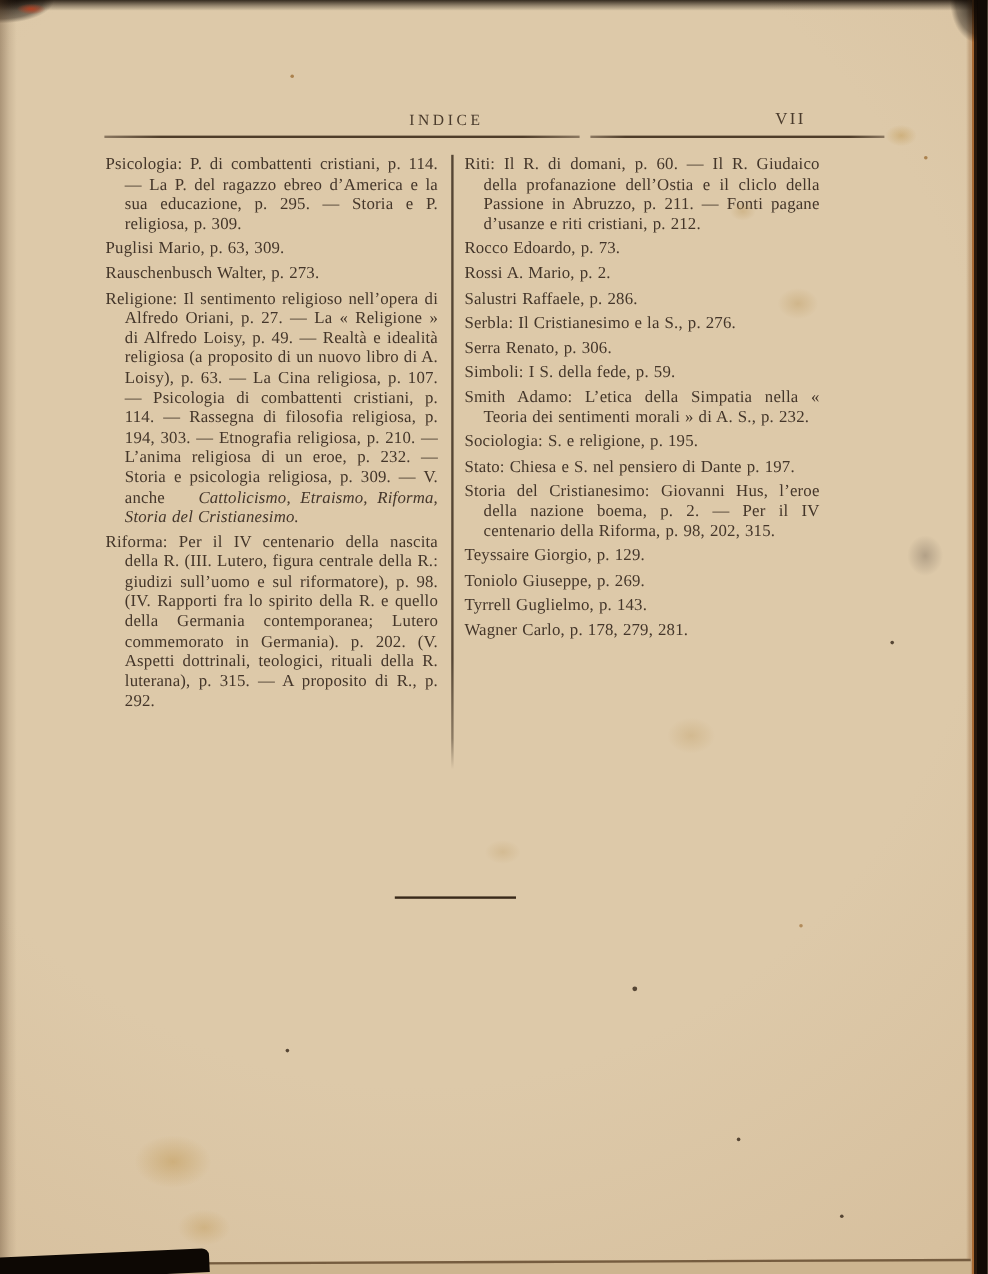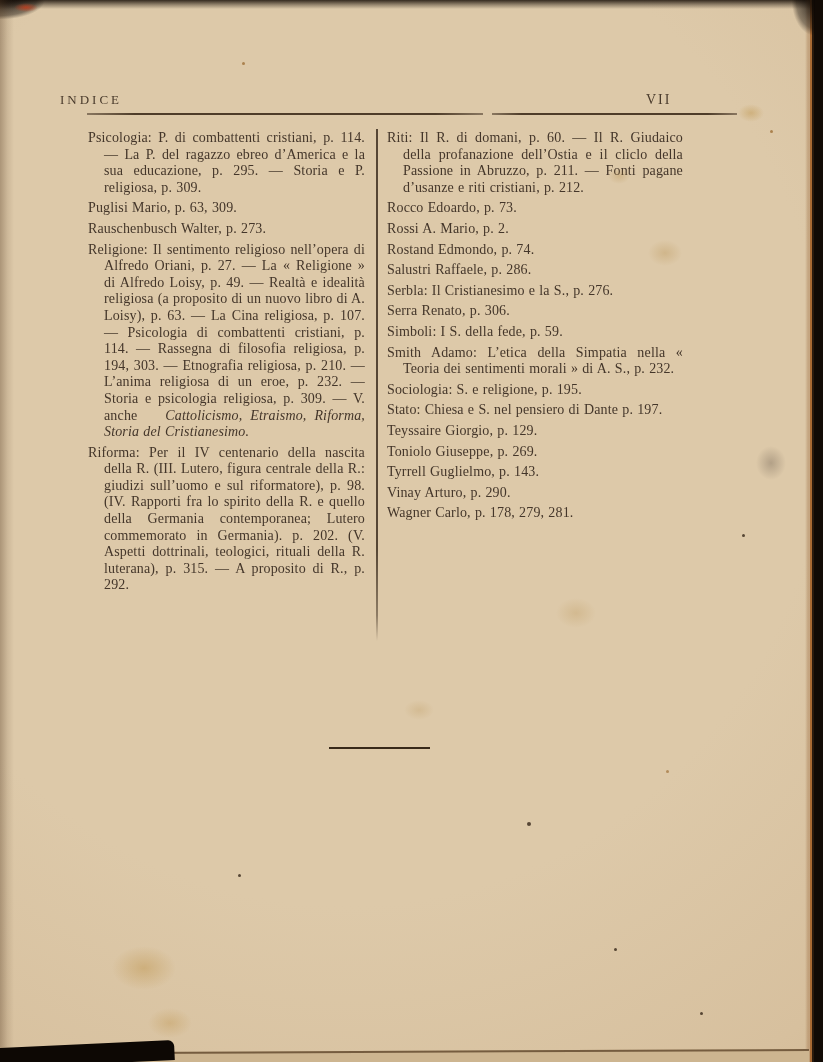--- a/index.html
+++ b/index.html
@@ -8,21 +8,21 @@
     width:823px;height:1062px;
     overflow:hidden;
     background:
       radial-gradient(130% 105% at 42% 38%, #ddc9a9 45%, #d7c09e 70%, #cbb28c 92%, #bda077 100%);
     font-family:"Liberation Serif","DejaVu Serif",serif;
     color:#44362a;
   }
   
   .hdr-title{
     position:absolute;top:92px;left:60px;width:624px;
-    text-align:left;font-size:13px;letter-spacing:3px;color:#4a3b2c;
+    text-align:center;font-size:13px;letter-spacing:3px;color:#4a3b2c;
   }
   .hdr-num{
     position:absolute;top:92px;left:646px;
     font-size:14px;letter-spacing:2px;color:#4a3b2c;
   }
   .hdr-rule{position:absolute;top:113px;height:2px;background:linear-gradient(90deg,rgba(70,52,36,.55),#4e3c29 12%,#4e3c29 88%,rgba(70,52,36,.55));}
   .hdr-rule.l{left:87px;width:396px;}
   .hdr-rule.r{left:492px;width:245px;}
   
   .col{position:absolute;top:130px;}
@@ -112,32 +112,31 @@
       <div class="entry"><span>Puglisi Mario, p. 63, 309.</span></div>
       <div class="entry"><span>Rauschenbusch Walter, p. 273.</span></div>
       <div class="entry"><span>Religione: Il sentimento religioso nell’opera di Alfredo Oriani, p. 27. — La « Religione » di Alfredo Loisy, p. 49. — Realtà e idealità religiosa (a proposito di un nuovo libro di A. Loisy), p. 63. — La Cina religiosa, p. 107. — Psicologia di combattenti cristiani, p. 114. — Rassegna di filosofia religiosa, p. 194, 303. — Etnografia religiosa, p. 210. — L’anima religiosa di un eroe, p. 232. — Storia e psicologia religiosa, p. 309. — V. anche </span><span class="it">Cattolicismo, Etraismo, Riforma, Storia del Cristianesimo.</span></div>
       <div class="entry"><span>Riforma: Per il IV centenario della nascita della R. (III. Lutero, figura centrale della R.: giudizi sull’uomo e sul riformatore), p. 98. (IV. Rapporti fra lo spirito della R. e quello della Germania contemporanea; Lutero commemorato in Germania). p. 202. (V. Aspetti dottrinali, teologici, rituali della R. luterana), p. 315. — A proposito di R., p. 292.</span></div>
     </div>
   <div class="col-divider"></div>
   <div class="col right">
       <div class="entry"><span>Riti: Il R. di domani, p. 60. — Il R. Giudaico della profanazione dell’Ostia e il cliclo della Passione in Abruzzo, p. 211. — Fonti pagane d’usanze e riti cristiani, p. 212.</span></div>
       <div class="entry"><span>Rocco Edoardo, p. 73.</span></div>
       <div class="entry"><span>Rossi A. Mario, p. 2.</span></div>
-      <div class="entry"><span>Rostand Edmondo, p. 74.</span></div>
       <div class="entry"><span>Salustri Raffaele, p. 286.</span></div>
       <div class="entry"><span>Serbla: Il Cristianesimo e la S., p. 276.</span></div>
       <div class="entry"><span>Serra Renato, p. 306.</span></div>
       <div class="entry"><span>Simboli: I S. della fede, p. 59.</span></div>
       <div class="entry"><span>Smith Adamo: L’etica della Simpatia nella « Teoria dei sentimenti morali » di A. S., p. 232.</span></div>
       <div class="entry"><span>Sociologia: S. e religione, p. 195.</span></div>
       <div class="entry"><span>Stato: Chiesa e S. nel pensiero di Dante p. 197.</span></div>
+      <div class="entry"><span>Storia del Cristianesimo: Giovanni Hus, l’eroe della nazione boema, p. 2. — Per il IV centenario della Riforma, p. 98, 202, 315.</span></div>
       <div class="entry"><span>Teyssaire Giorgio, p. 129.</span></div>
       <div class="entry"><span>Toniolo Giuseppe, p. 269.</span></div>
       <div class="entry"><span>Tyrrell Guglielmo, p. 143.</span></div>
-      <div class="entry"><span>Vinay Arturo, p. 290.</span></div>
       <div class="entry"><span>Wagner Carlo, p. 178, 279, 281.</span></div>
     </div>
 
   <div class="footer-rule"></div>
 
   <div class="edge-top"></div>
   <div class="corner-tl"></div>
   <div class="mark-tl"></div>
   <div class="edge-left"></div>
   <div class="edge-right"></div>

